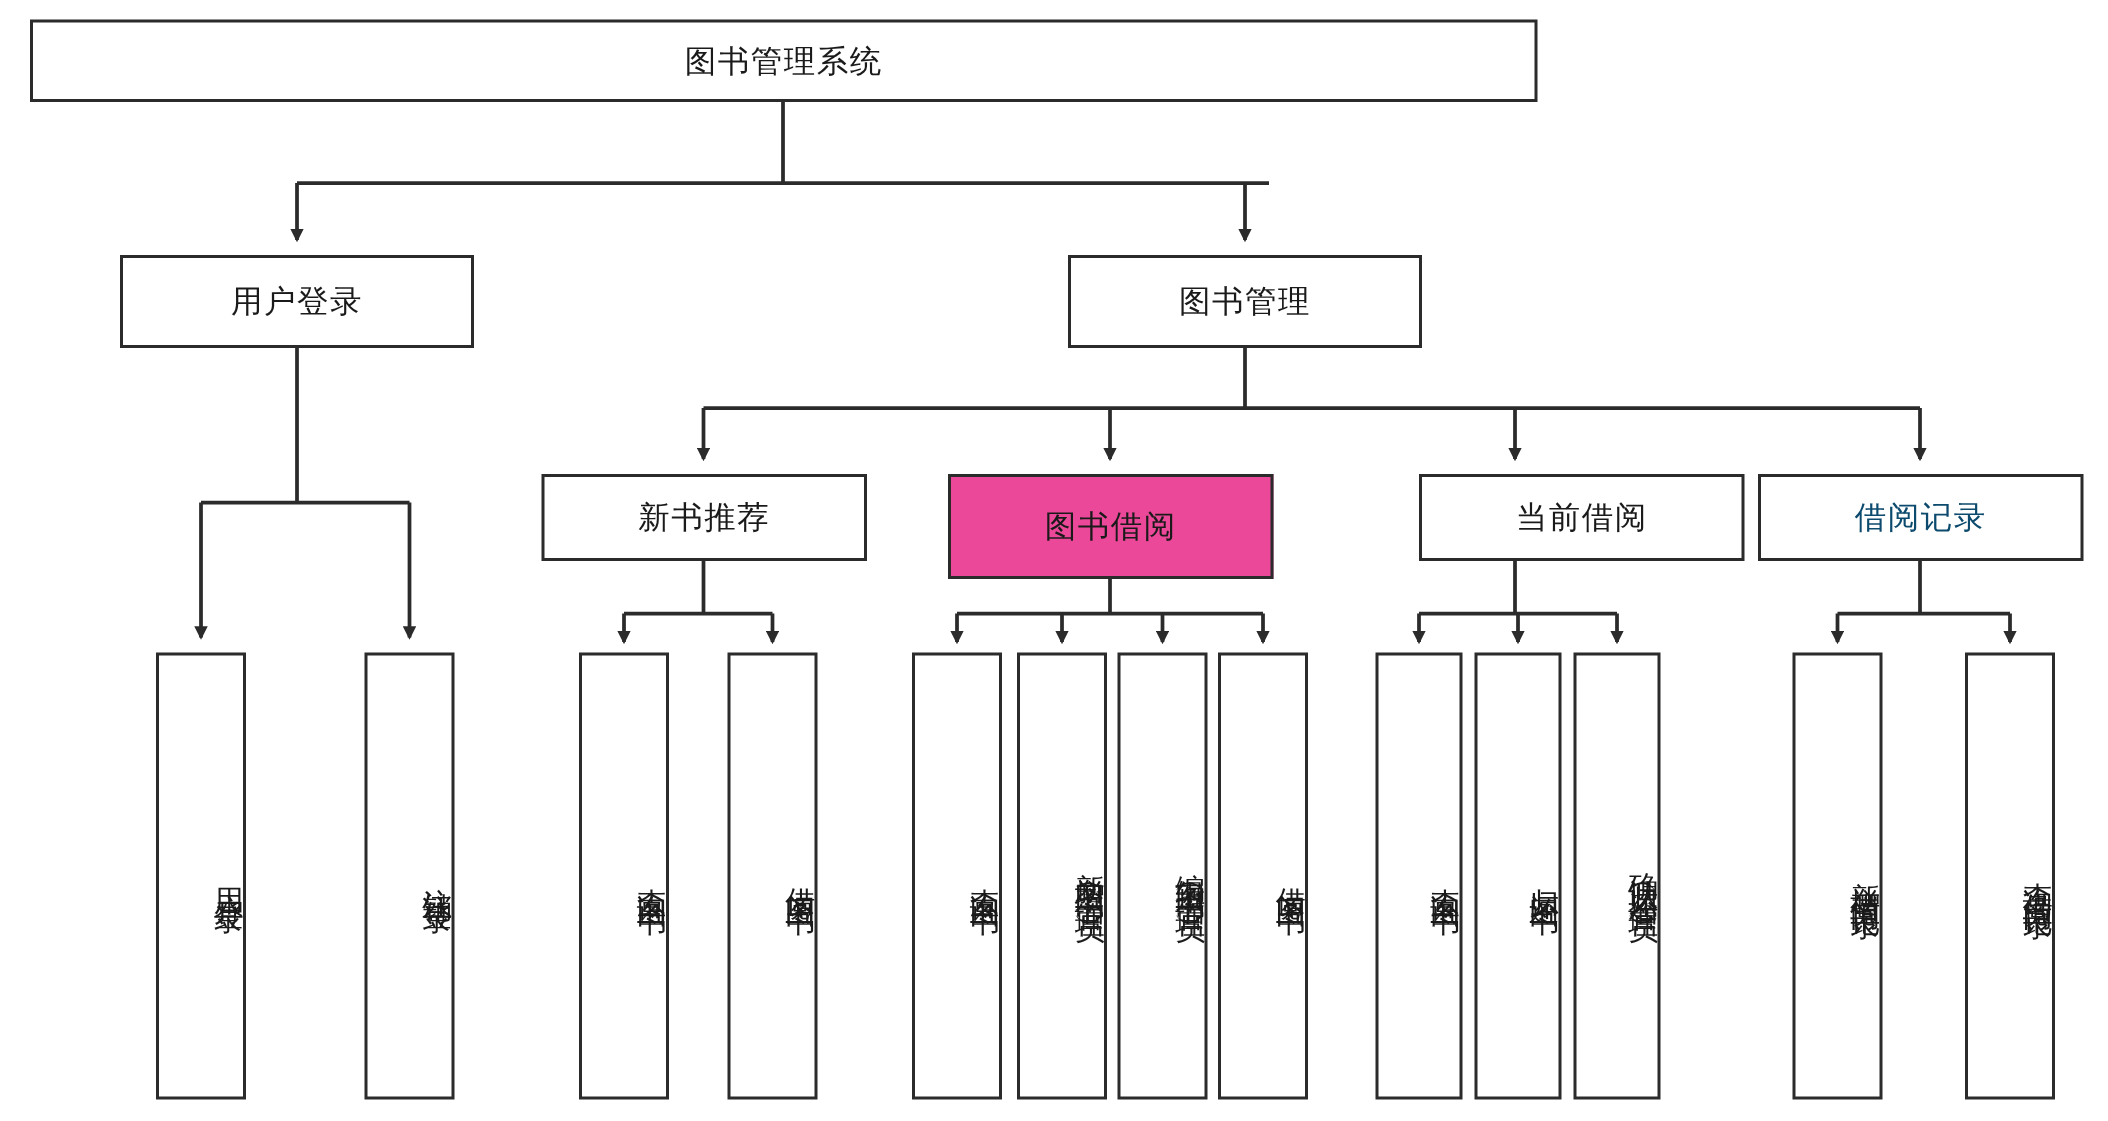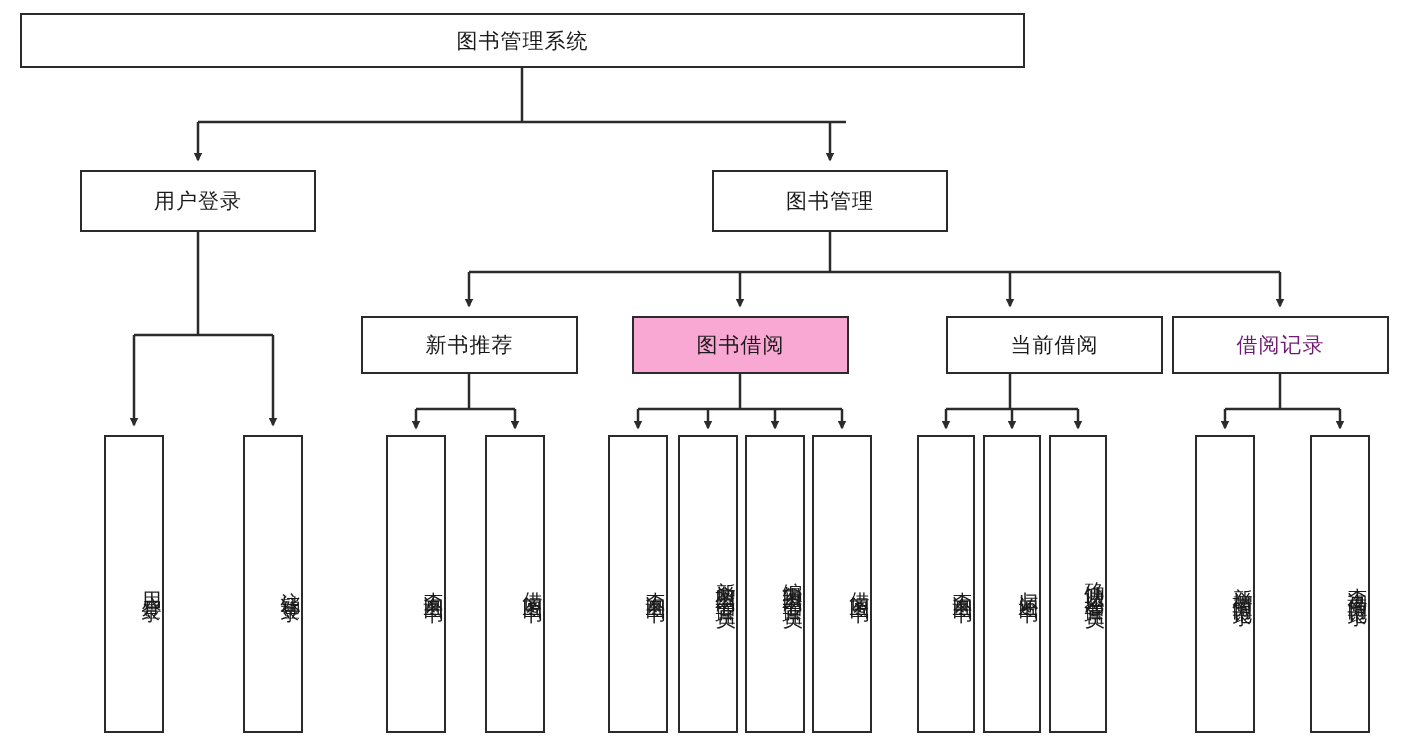--- a/index.html
+++ b/index.html
@@ -126,27 +126,27 @@
   <div class="node horiz" id="node-l1-0" style="left: 80px; top: 170px; width: 236px; height: 62px; border-color: rgb(43, 43, 43); background: rgb(255, 255, 255); color: rgb(26, 26, 26);">
     <span class="lbl">用户登录</span>
   </div>
   <div class="node horiz" id="node-l1-1" style="left: 712px; top: 170px; width: 236px; height: 62px; border-color: rgb(43, 43, 43); background: rgb(255, 255, 255); color: rgb(26, 26, 26);">
     <span class="lbl">图书管理</span>
   </div>
 
   <div class="node horiz" id="node-l2-0" style="left: 361px; top: 316px; width: 217px; height: 58px; border-color: rgb(43, 43, 43); background: rgb(255, 255, 255); color: rgb(26, 26, 26);">
     <span class="lbl">新书推荐</span>
   </div>
-  <div class="node horiz" id="node-l2-1" style="left: 632px; top: 316px; width: 217px; height: 58px; border-color: rgb(43, 43, 43); background: #f9a8d4; color: rgb(26, 26, 26);">
+  <div class="node horiz" id="node-l2-1" style="left: 632px; top: 316px; width: 217px; height: 70px; border-color: rgb(43, 43, 43); background: #ec4899; color: rgb(26, 26, 26);">
     <span class="lbl">图书借阅</span>
   </div>
   <div class="node horiz" id="node-l2-2" style="left: 902px; top: 316px; width: 217px; height: 58px; border-color: rgb(43, 43, 43); background: rgb(255, 255, 255); color: rgb(26, 26, 26); margin-left: 44px;">
     <span class="lbl">当前借阅</span>
   </div>
-  <div class="node horiz" id="node-l2-3" style="left: 1172px; top: 316px; width: 217px; height: 58px; border-color: rgb(43, 43, 43); background: rgb(255, 255, 255); color: #701a75; text-align: center;">
+  <div class="node horiz" id="node-l2-3" style="left: 1172px; top: 316px; width: 217px; height: 58px; border-color: rgb(43, 43, 43); background: rgb(255, 255, 255); color: #0c4a6e; text-align: center;">
     <span class="lbl">借阅记录</span>
   </div>
 
   <div class="node vert" id="node-leaf-0" style="left: 104px; top: 435px; width: 60px; height: 298px; border-color: rgb(43, 43, 43); background: rgb(255, 255, 255); color: rgb(26, 26, 26);">
     <span class="lbl">用户登录</span>
   </div>
   <div class="node vert" id="node-leaf-1" style="left: 243px; top: 435px; width: 60px; height: 298px; border-color: rgb(43, 43, 43); background: rgb(255, 255, 255); color: rgb(26, 26, 26);">
     <span class="lbl">注销登录</span>
   </div>
   <div class="node vert" id="node-leaf-2" style="left: 386px; top: 435px; width: 60px; height: 298px; border-color: rgb(43, 43, 43); background: rgb(255, 255, 255); color: rgb(26, 26, 26);">

